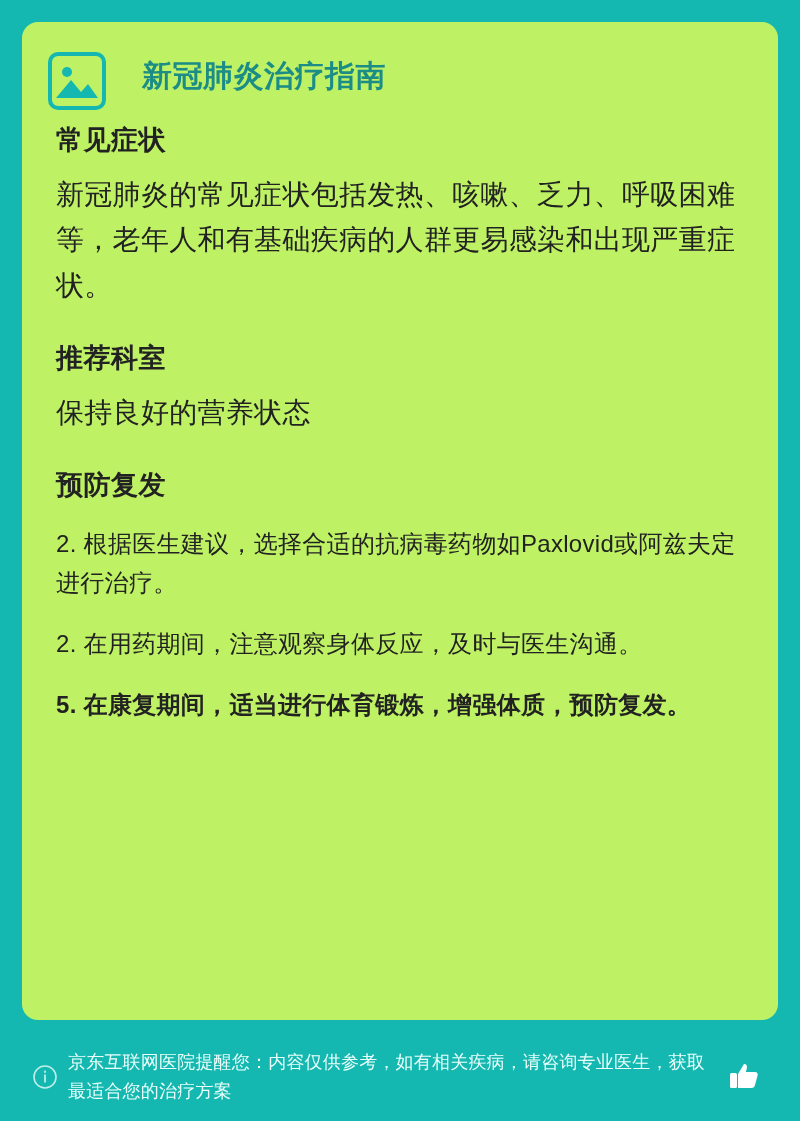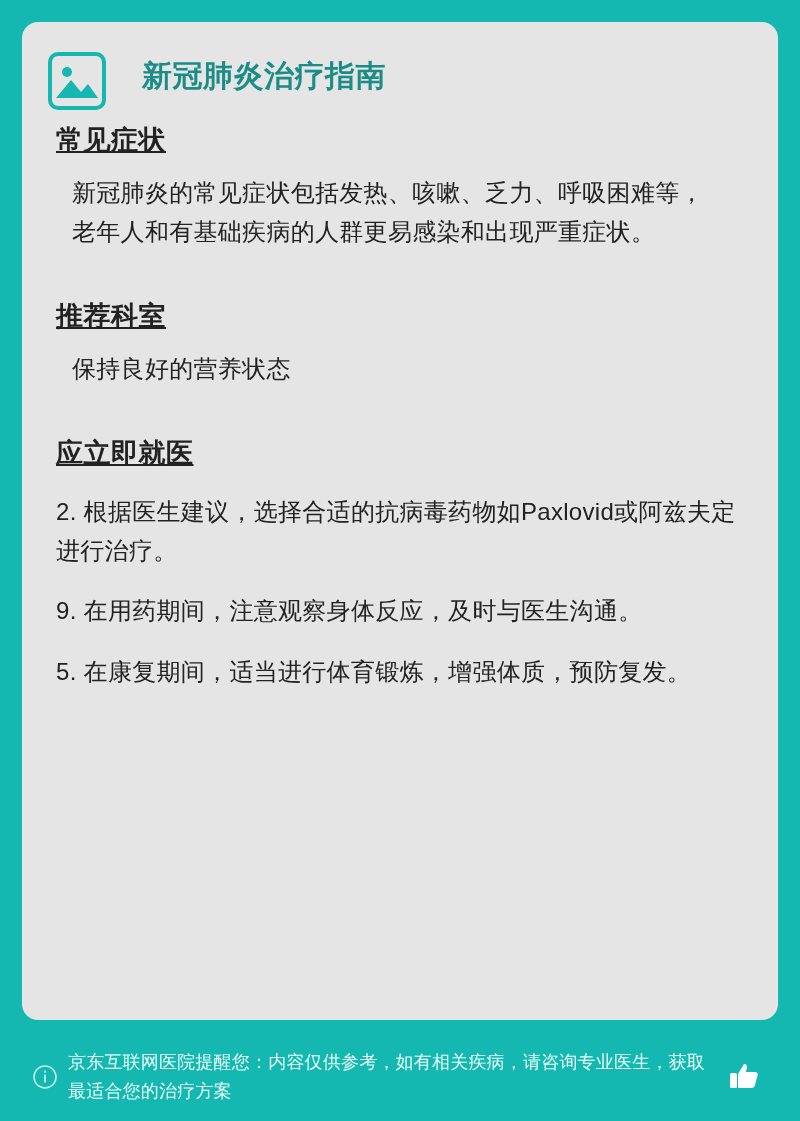--- a/index.html
+++ b/index.html
@@ -15,21 +15,21 @@
   }
   .page {
     position: relative;
     width: 800px;
     height: 1121px;
     box-sizing: border-box;
     padding: 22px 22px 0 22px;
   }
   .card {
     position: relative;
-    background: #e5e5e5;
+    background: #bef264;
     border-radius: 16px;
     box-sizing: border-box;
     padding: 36px 34px 34px 34px;
     height: 998px;
     overflow: hidden;
   }
   .doc-icon {
     position: absolute;
     top: 30px;
     left: 26px;
@@ -43,44 +43,44 @@
     color: #1b8c86;
     line-height: 1.2;
     letter-spacing: 0.5px;
   }
   h2.section-heading {
     margin: 0 0 14px 0;
     font-size: 27px;
     font-weight: bold;
     color: #222222;
     letter-spacing: 0.5px;
-    text-decoration: underline;
   }
   h2.section-heading.spaced {
-    margin-top: 46px;
+    margin-top: 32px;
   }
   p.body-text {
-    margin: 16px;
-    font-size: 24px;
+    margin: 0;
+    font-size: 28px;
     line-height: 1.62;
     color: #222222;
     letter-spacing: 0.3px;
   }
   .steps {
     margin-top: 22px;
   }
   .step {
     font-size: 24px;
     line-height: 1.62;
     color: #222222;
     margin-bottom: 22px;
     letter-spacing: 0.3px;
   }
   .step:last-child {
     margin-bottom: 0;
+    font-weight: bold;
   }
   .footer {
     position: absolute;
     left: 22px;
     right: 22px;
     bottom: 0;
     height: 101px;
     display: flex;
     align-items: center;
     padding: 12px 12px 0 8px;
@@ -128,25 +128,25 @@
     </div>
 
     <h1 class="title">新冠肺炎治疗指南</h1>
 
     <h2 class="section-heading">常见症状</h2>
     <p class="body-text">新冠肺炎的常见症状包括发热、咳嗽、乏力、呼吸困难等，老年人和有基础疾病的人群更易感染和出现严重症状。</p>
 
     <h2 class="section-heading spaced">推荐科室</h2>
     <p class="body-text">保持良好的营养状态</p>
 
-    <h2 class="section-heading spaced">应立即就医</h2>
+    <h2 class="section-heading spaced">预防复发</h2>
 
     <div class="steps">
       <div class="step">2. 根据医生建议，选择合适的抗病毒药物如Paxlovid或阿兹夫定进行治疗。</div>
-      <div class="step">9. 在用药期间，注意观察身体反应，及时与医生沟通。</div>
+      <div class="step">2. 在用药期间，注意观察身体反应，及时与医生沟通。</div>
       <div class="step">5. 在康复期间，适当进行体育锻炼，增强体质，预防复发。</div>
     </div>
 
   </div>
 
   <div class="footer">
     <div class="footer-icon-left">
       <svg width="26" height="26" viewBox="0 0 26 26" xmlns="http://www.w3.org/2000/svg">
         <circle cx="13" cy="13" r="11" fill="none" stroke="#bdeeea" stroke-width="1.6"></circle>
         <rect x="12.1" y="10.5" width="1.8" height="8" fill="#bdeeea"></rect>

